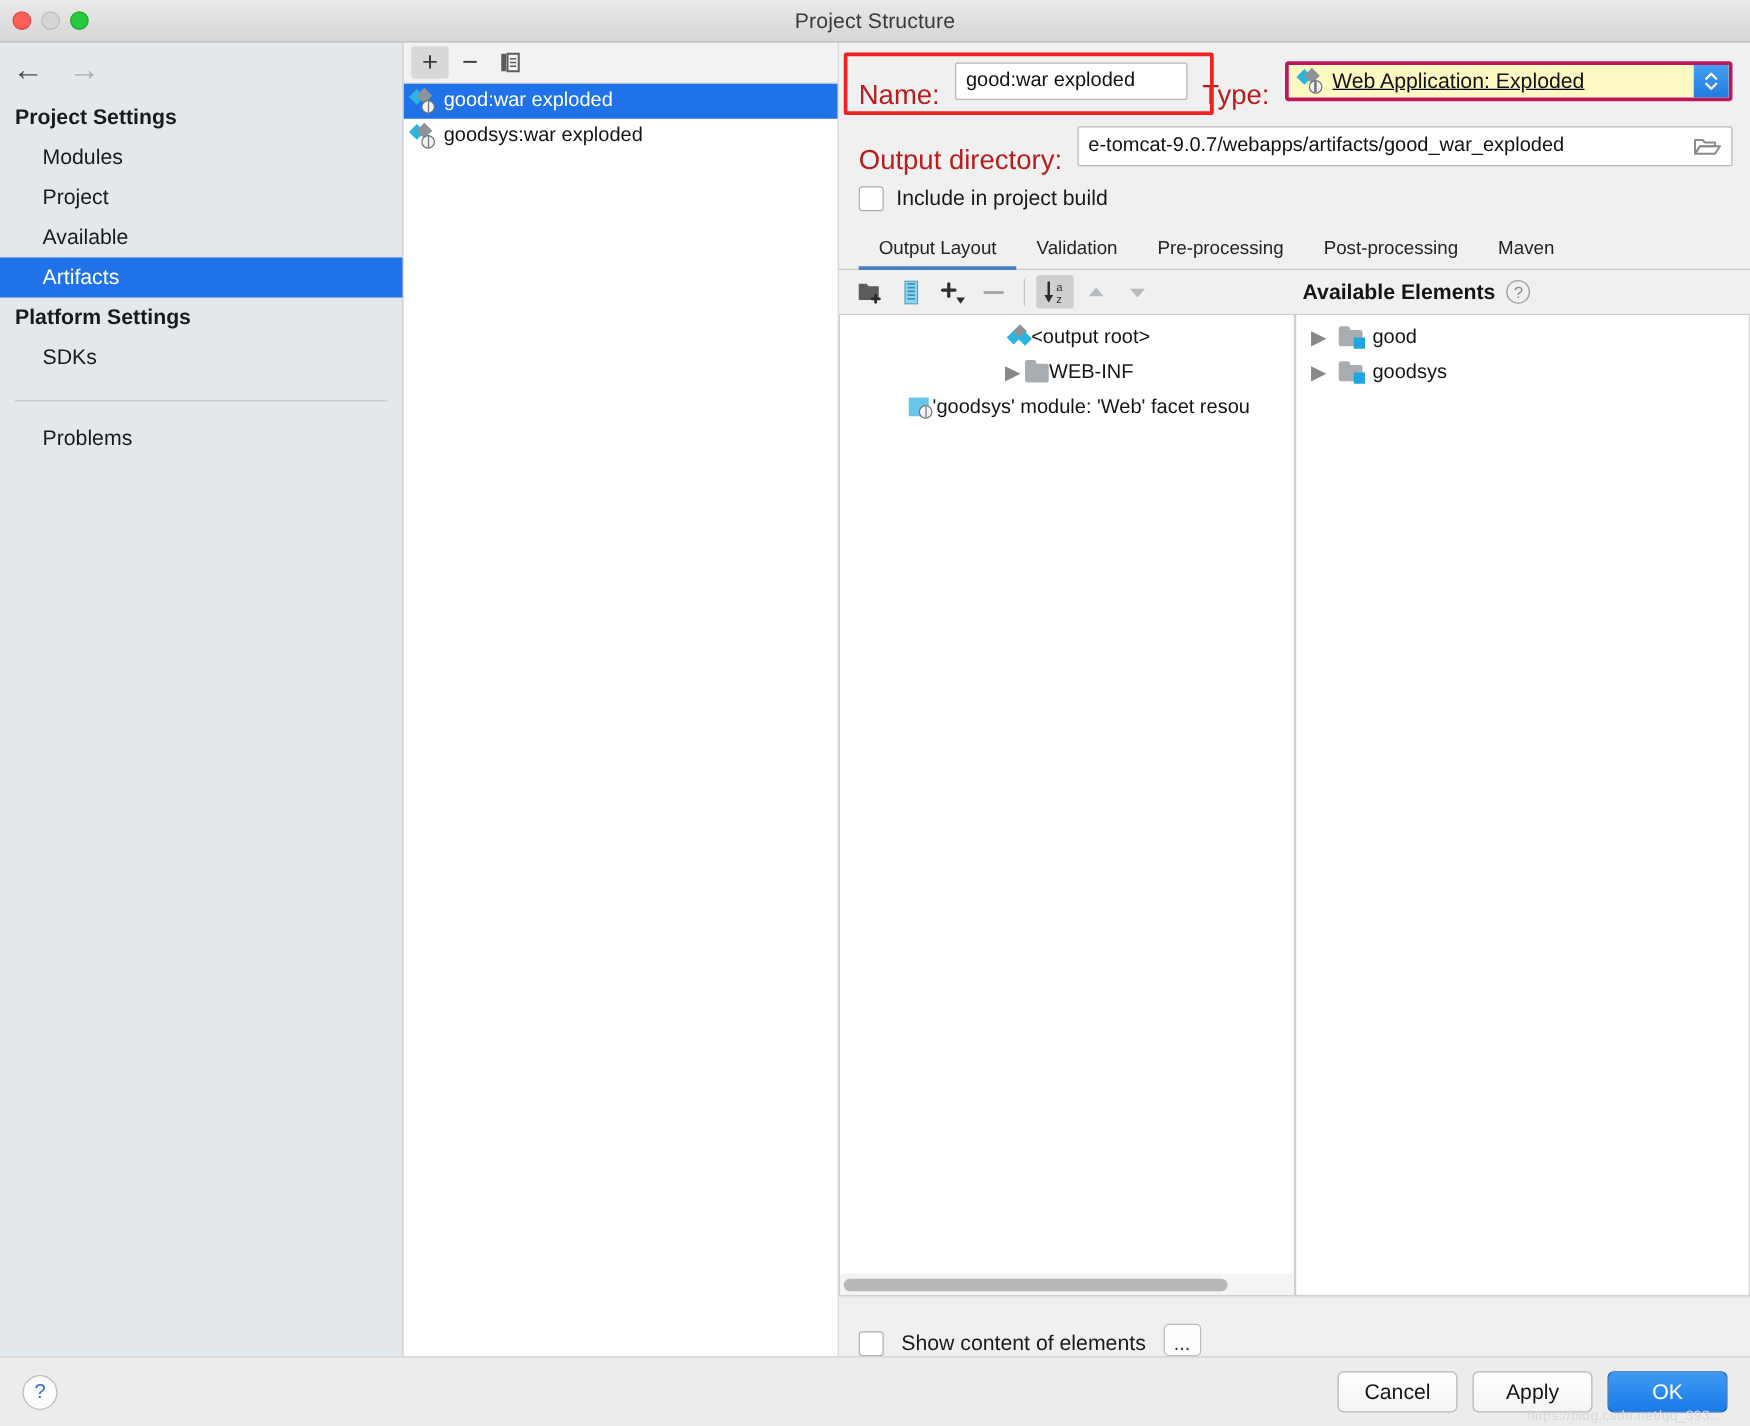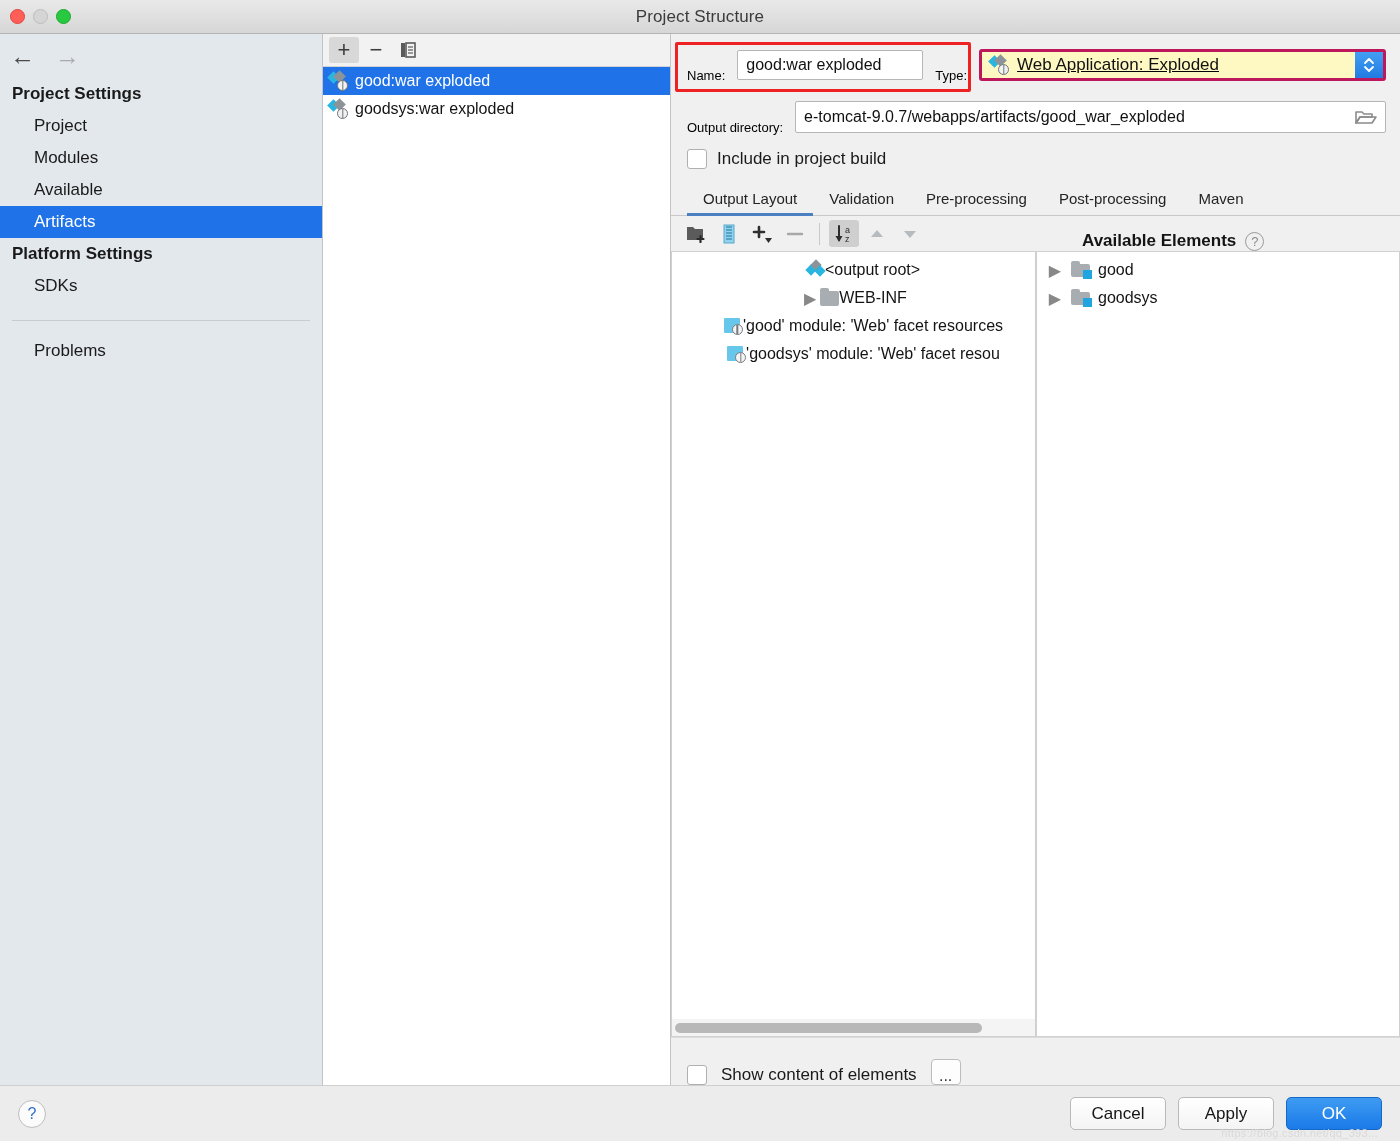--- a/index.html
+++ b/index.html
@@ -94,21 +94,21 @@
 
   
   .detail {
     flex: 1; display: flex; flex-direction: column; min-width: 0;
     background: #f0f0f0;
   }
   .row-name {
     display: flex; align-items: center; height: 62px; padding: 0 14px 0 16px; gap: 12px;
     position: relative;
   }
-  .lbl { font-size: 13px; color: #000000; white-space: nowrap; margin-top: 21px; }
+  .lbl { font-size: 22px; color: #b91c1c; white-space: nowrap; margin-top: 21px; }
   .txtfield {
     background: #ffffff; border: 1px solid #b6b6b6; border-radius: 2px;
     height: 30px; display: flex; align-items: center; padding: 0 8px;
     font-size: 16px; color: #111; overflow: hidden; white-space: nowrap;
   }
   #name-field { width: 186px; }
   .red-box {
     position: absolute; left: 4px; top: 8px; width: 296px; height: 50px;
     border: 3px solid #ee2222; border-radius: 2px; pointer-events: none;
   }
@@ -197,22 +197,22 @@
   }
   .ic-mod .gl::after {
     content: ""; position: absolute; left: 50%; top: 0; width: 1.4px; height: 100%;
     background: #767b7f; transform: translateX(-50%);
   }
   .hscroll { height: 17px; flex: 0 0 17px; background: #f4f4f4; display: flex; align-items: center; padding: 0 3px; }
   .hscroll .thumb { height: 10px; background: #b8b8b8; border-radius: 5px; width: 86%; }
 
   .pane-right { flex: 1; display: flex; flex-direction: column; min-width: 0; }
   .avail-head {
-    height: 35px; flex: 0 0 35px; display: flex; align-items: flex-end; gap: 9px; padding-left: 6px;
-    font-size: 17px; font-weight: bold; color: #141414; margin-left: 40px;
+    height: 35px; flex: 0 0 35px; display: flex; align-items: center; gap: 9px; padding-left: 6px;
+    font-size: 17px; font-weight: bold; color: #141414;
   }
   .help-circ {
     width: 19px; height: 19px; border-radius: 50%; border: 1.5px solid #9a9a9a;
     display: flex; align-items: center; justify-content: center;
     font-size: 13px; color: #8a8a8a; font-weight: normal;
   }
   .avail-body { flex: 1; background: #ffffff; border: 1px solid #d0d0d0; padding-top: 4px; overflow: hidden; }
   .avail-row { display: flex; align-items: center; height: 28px; font-size: 16px; color: #141414; gap: 6px; padding-left: 8px; }
   .ic-modfolder { position: relative; width: 21px; height: 16px; flex: 0 0 21px; }
   .ic-modfolder .f { position: absolute; left: 0; top: 2px; width: 19px; height: 13px; background: #a8adb1; border-radius: 2px; }
@@ -271,22 +271,22 @@
 
   <div class="body">
 
     <div class="sidebar">
       <div class="nav-arrows">
         <span class="arrow back">←</span>
         <span class="arrow fwd">→</span>
       </div>
 
       <div class="side-group">Project Settings</div>
+      <div class="side-item">Modules</div>
       <div class="side-item">Project</div>
-      <div class="side-item">Modules</div>
       <div class="side-item">Available</div>
       <div class="side-item selected">Artifacts</div>
 
       <div class="side-group">Platform Settings</div>
       <div class="side-item">SDKs</div>
 
       <div class="side-sep"></div>
       <div class="side-item">Problems</div>
     </div>
 
@@ -455,28 +455,20 @@
                 <span class="twisty">▶</span>
                 <span class="ic-folder"></span>
                 <span>WEB-INF</span>
               </div>
               <div class="tree-row">
                 <span class="twisty empty">▶</span>
                 <span class="ic-mod">
                   <span class="sq"></span>
                     <span class="gl"></span>
                 </span>
-                <span>'good' module: 'Web' facet resources</span>
-              </div>
-              <div class="tree-row">
-                <span class="twisty empty">▶</span>
-                <span class="ic-mod">
-                  <span class="sq"></span>
-                    <span class="gl"></span>
-                </span>
                 <span>'goodsys' module: 'Web' facet resou</span>
               </div>
             </div>
             <div class="hscroll">
               <span class="thumb"></span>
             </div>
           </div>
         </div>
 
         <div class="pane-right">

